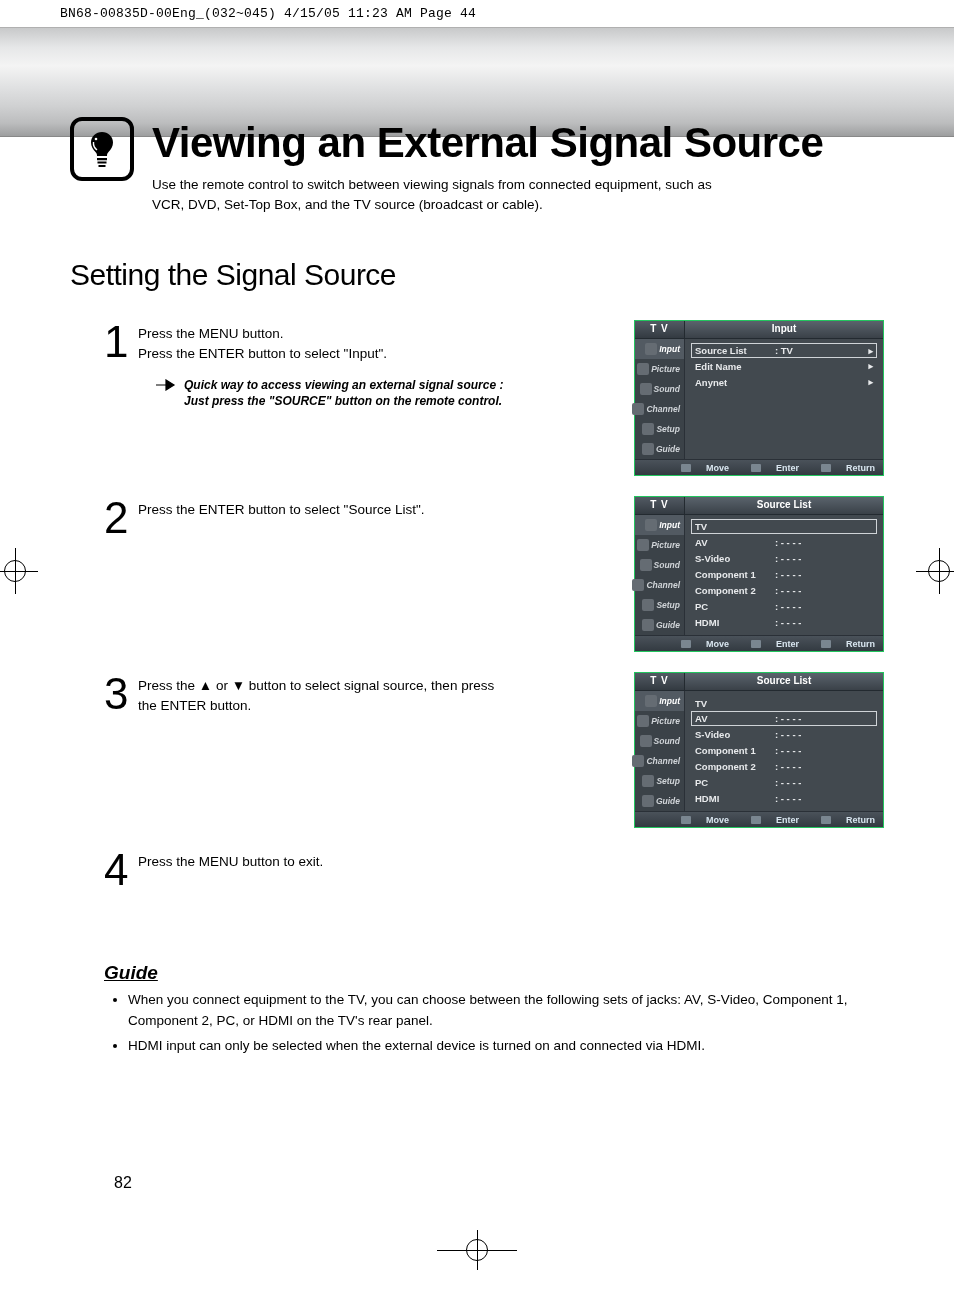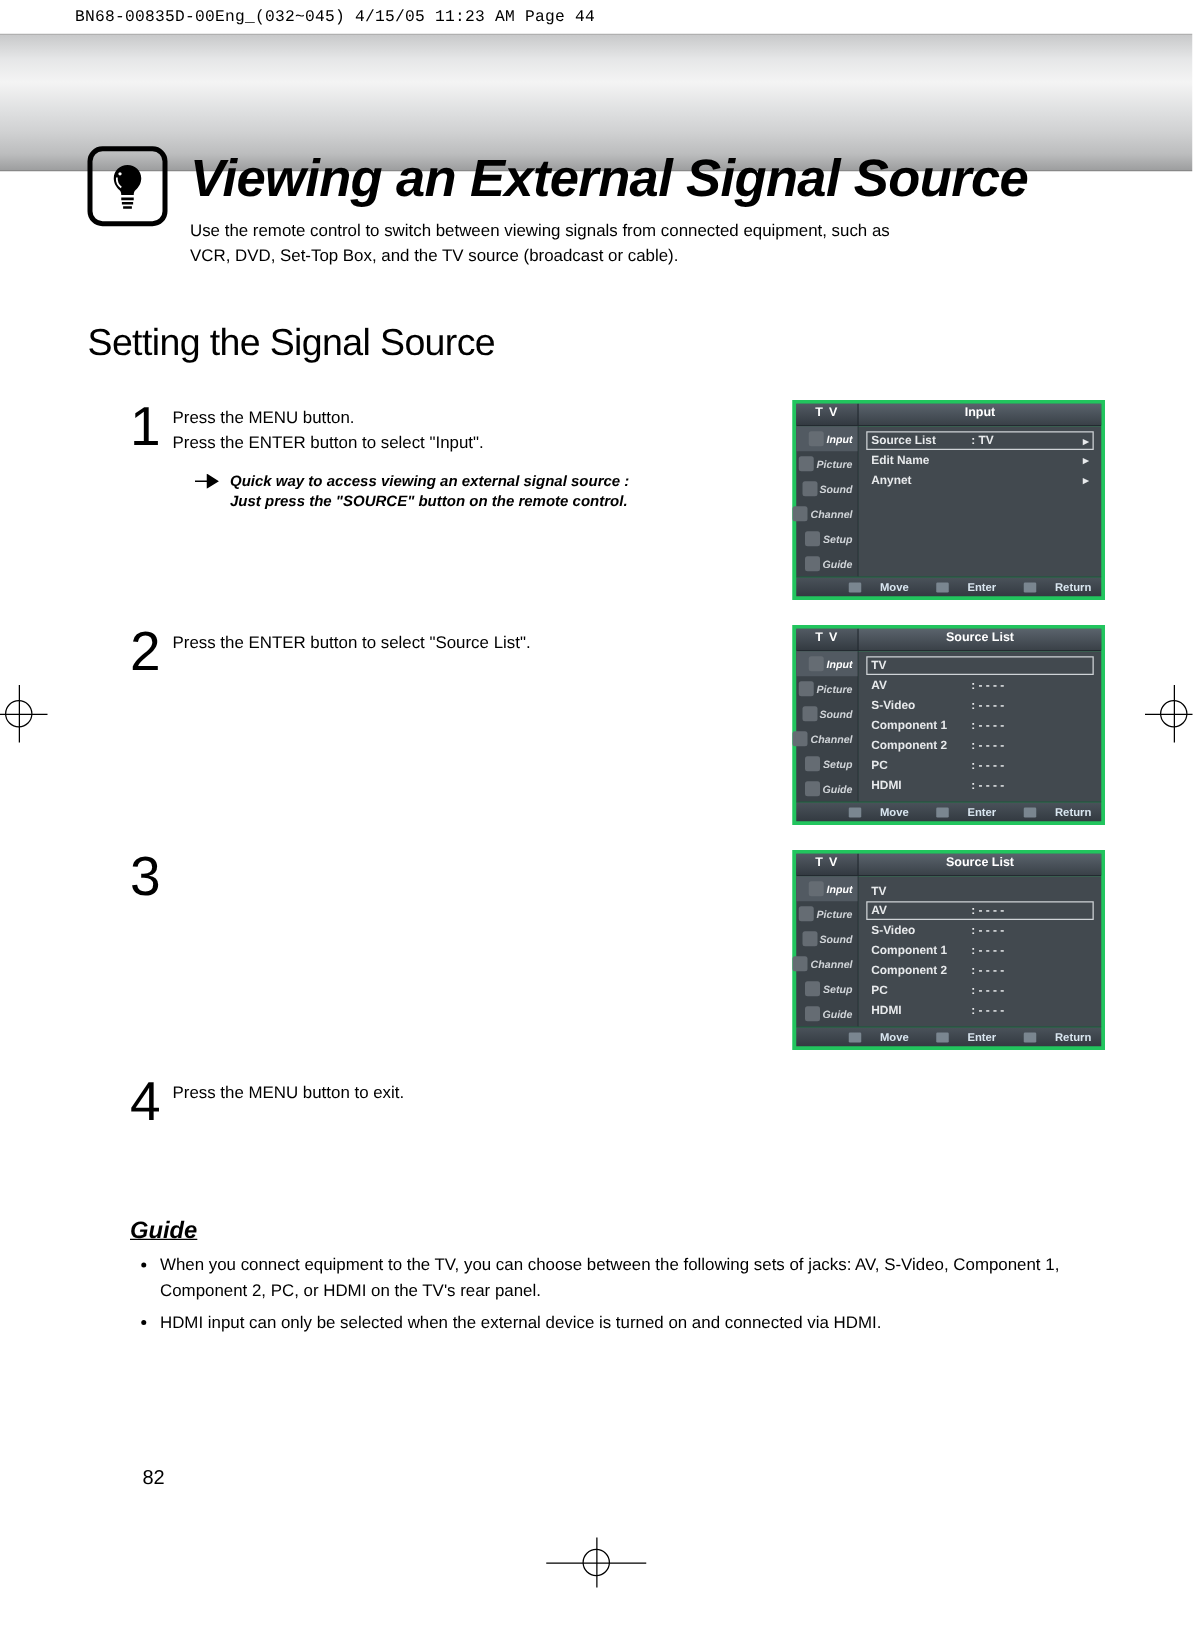--- a/index.html
+++ b/index.html
@@ -40,21 +40,20 @@
     flex-shrink: 0;
   }
   .bulb-icon svg { width: 40px; height: 40px; }
   .title-text { padding-top: 2px; }
   .main-title {
     font-size: 42px;
     font-weight: 800;
     font-family: "Arial Black", Arial, sans-serif;
     letter-spacing: -0.5px;
     font-stretch: condensed;
-    font-style: italic;
   }
   .main-sub {
     font-size: 13.5px;
     line-height: 1.45;
     margin-top: 8px;
     font-weight: 400;
     max-width: 580px;
   }
   .section-title {
     font-size: 30px;
@@ -86,22 +85,22 @@
   }
   .tip-text {
     font-size: 12px; font-weight: 600; font-style: italic;
     line-height: 1.35; max-width: 320px;
   }
   
   .osd {
     width: 250px;
     flex-shrink: 0;
     font-family: Arial, sans-serif;
-    border: 3px solid #22c55e;
-    background: #22c55e;
+    border: 1px solid #22c55e;
+    background: #ec4899;
     color: #fff;
     font-size: 10px;
     margin-left: auto;
   }
   .osd-top {
     display: flex; height: 18px; align-items: stretch;
     background: linear-gradient(to bottom, #4a535c, #2d343b);
     border-bottom: 1px solid #232a30;
   }
   .osd-top-l {
@@ -358,20 +357,23 @@
           <span>
               <i class="fi"></i>
               <span>Return</span>
             </span>
         </div>
       </div>
     </div>
 
     <div class="step-row">
       <div class="step-num">3</div>
+      <div class="step-body">
+        <div class="step-text">Press the ▲ or ▼ button to select signal source, then press the ENTER button.</div>
+      </div>
 
       <div class="osd">
         <div class="osd-top">
           <div class="osd-top-l">T V</div>
           <div class="osd-top-r">Source List</div>
         </div>
         <div class="osd-body">
           <div class="osd-side">
             <div class="osd-side-item sel">
                 <span class="mi"></span>

